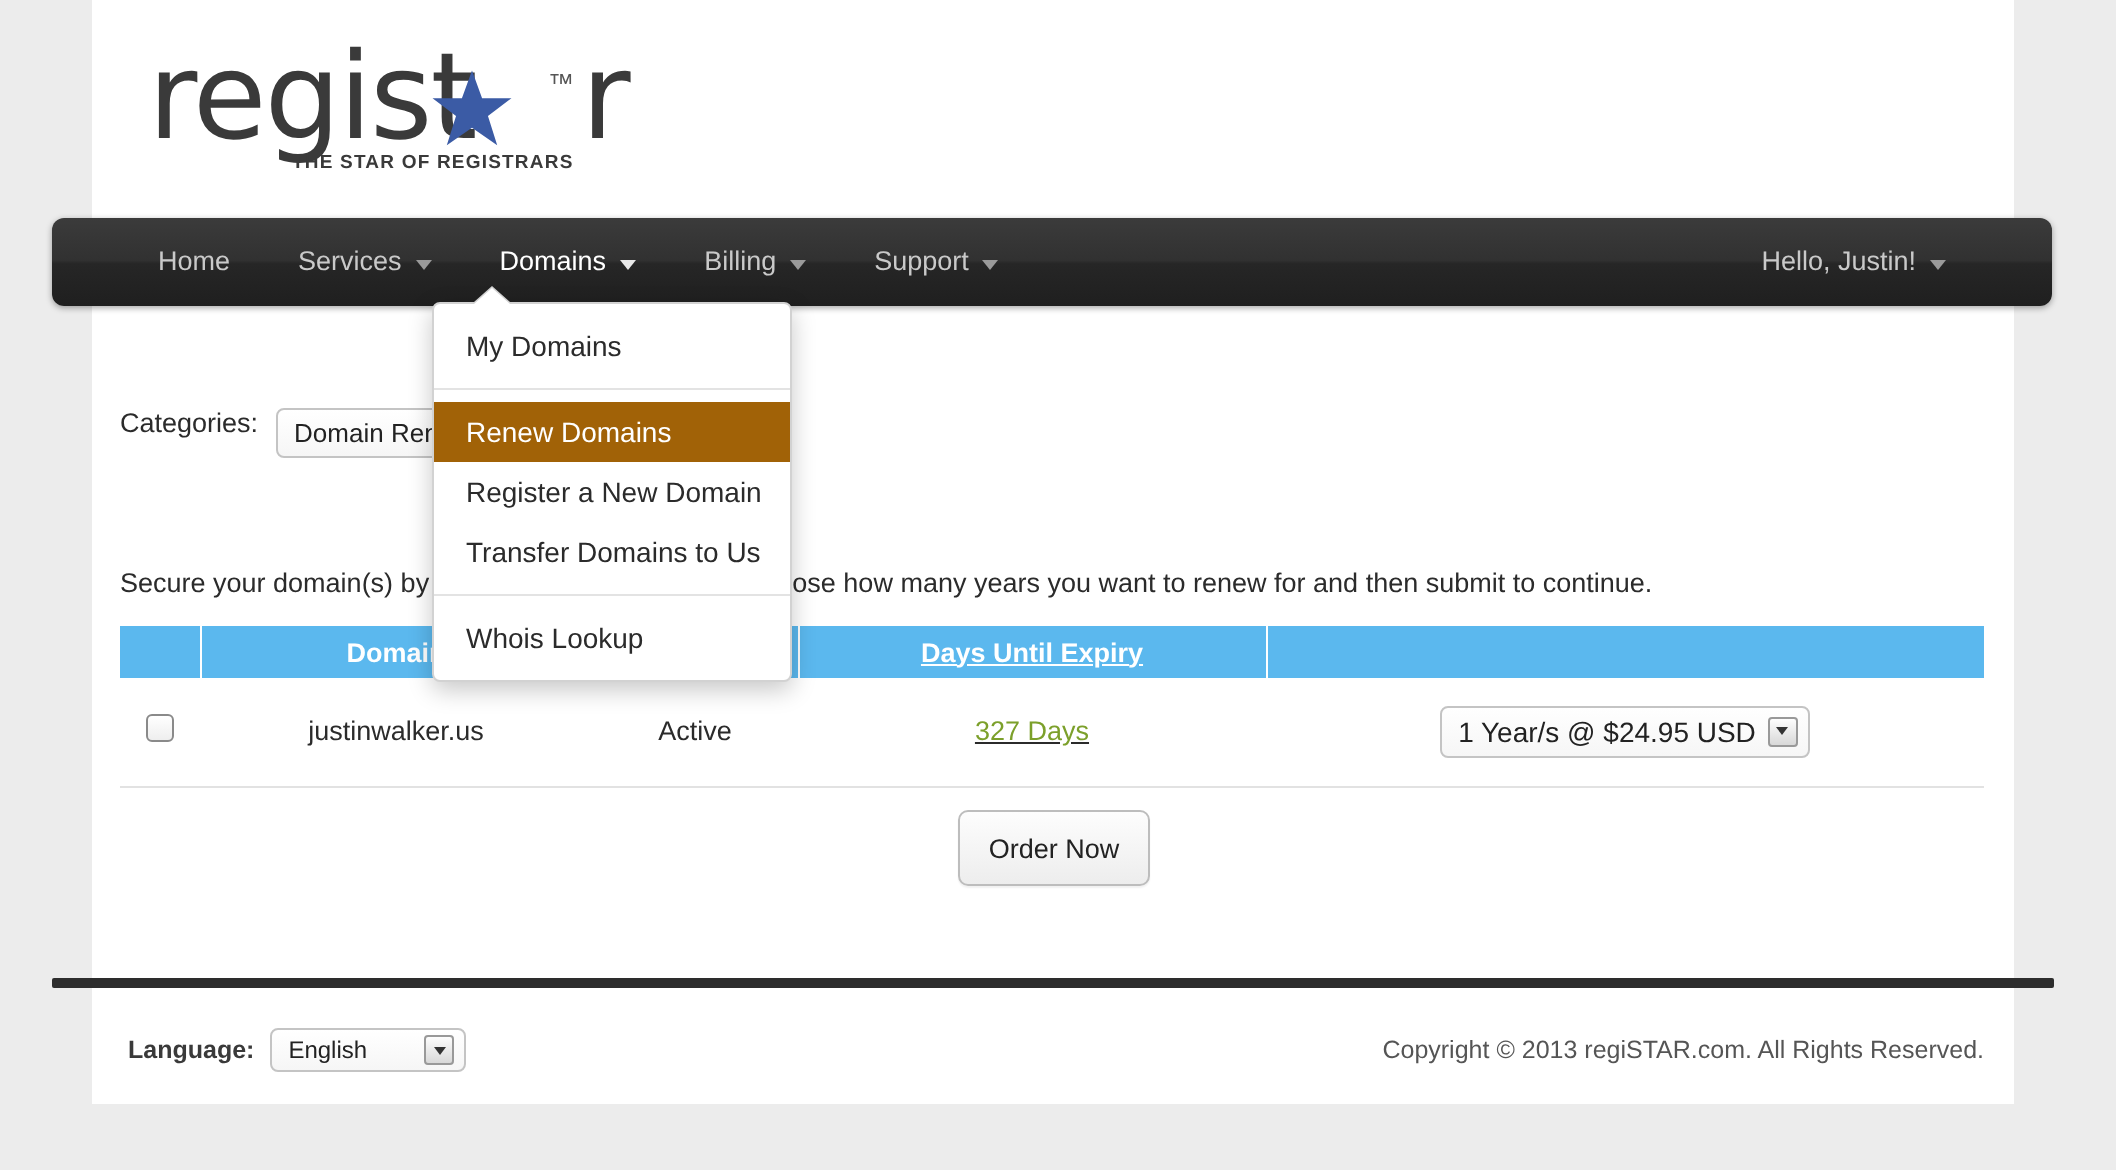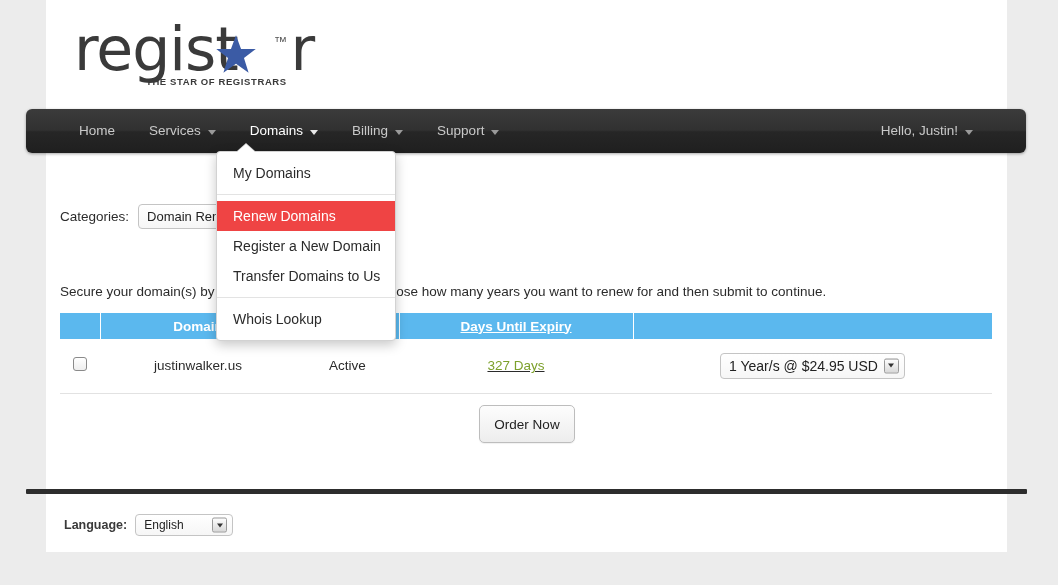--- a/index.html
+++ b/index.html
@@ -125,35 +125,34 @@
     filter: drop-shadow(0 -1px 0 #d2d2d2);
   }
   .dd-item {
     font-size: 14px;
     color: #2b2b2b;
     padding: 7px 16px;
     white-space: nowrap;
     cursor: pointer;
   }
   .dd-item.highlighted {
-    background: #ef4444;
+    background: #a16207;
     color: #ffffff;
   }
   .dd-sep {
     height: 1px;
     background: #e3e3e3;
     margin: 6px 0;
   }
 
   
   .categories-row {
     position: absolute;
     left: 60px; top: 204px;
     display: flex;
-    align-items: center;
     gap: 9px;
   }
   .categories-label {
     font-size: 13.5px;
     color: #2b2b2b;
   }
   .select-box {
     position: relative;
     height: 25px;
     border: 1px solid #c4c4c4;
@@ -374,20 +373,21 @@
   <button class="order-btn">Order Now</button>
 
   <div class="footer-rule"></div>
   <div class="footer-lang">
     <span class="footer-lang-label">Language:</span>
     <div class="select-box" id="language-select">
       <span>English</span>
       <span class="sel-arrow"></span>
     </div>
   </div>
+  <div class="footer-copy">Copyright © 2013 regiSTAR.com. All Rights Reserved.</div>
 
   <div class="dropdown">
     <span class="dd-arrow"></span>
     <div class="dd-item">My Domains</div>
     <div class="dd-sep"></div>
     <div class="dd-item highlighted">Renew Domains</div>
     <div class="dd-item">Register a New Domain</div>
     <div class="dd-item">Transfer Domains to Us</div>
     <div class="dd-sep"></div>
     <div class="dd-item">Whois Lookup</div>

